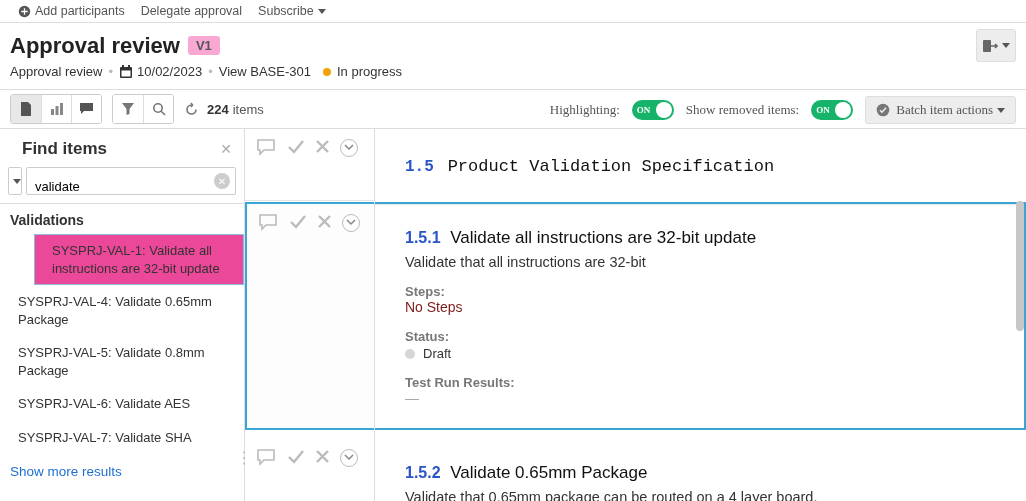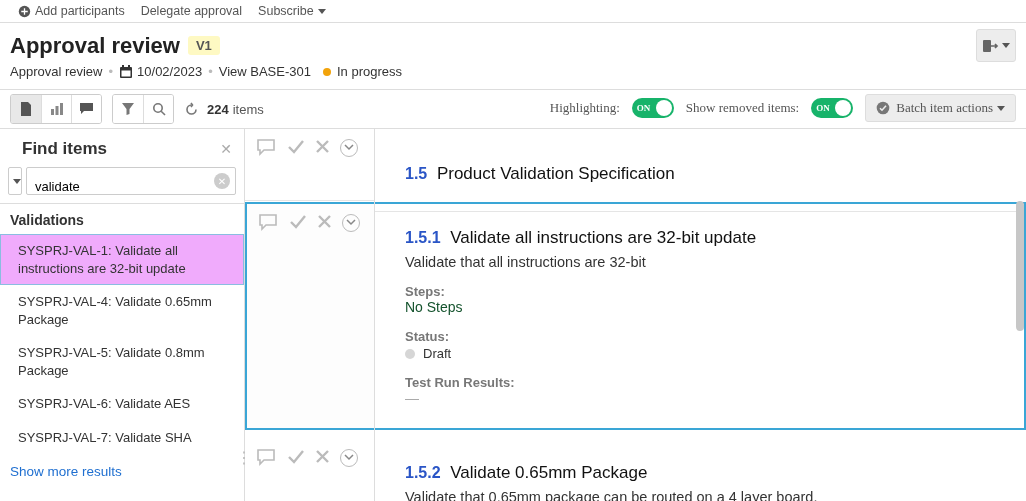--- a/index.html
+++ b/index.html
@@ -7,29 +7,29 @@
   .breadcrumb-bar { display:flex; align-items:center; justify-content:space-between; padding:4px 10px; border-bottom:1px solid #ddd; font-size:12.5px; color:#555;}
   .breadcrumb-left a { color:#555; text-decoration:none; }
   .breadcrumb-left span.sep { padding:0 4px; color:#aaa;}
   .breadcrumb-right { display:flex; align-items:center; }
   .breadcrumb-right .ritem { display:flex; align-items:center; padding:0 8px; color:#555; cursor:pointer; }
   .breadcrumb-right .ritem svg { margin-right:4px; }
   .caret-down { width:0; height:0; border-left:4px solid transparent; border-right:4px solid transparent; border-top:5px solid #555; margin-left:4px;}
   .title-bar { display:flex; align-items:center; justify-content:space-between; padding:6px 10px 2px 10px; }
   .title-left { display:flex; align-items:center; }
   .title-left h1 { font-size:22px; font-weight:600; color:#222; }
-  .ver-chip { background:#fef9c3; color:#555; font-size:13px; font-weight:600; padding:2px 8px; border-radius:3px; margin-left:8px;}
+  .ver-chip { background:#f9a8d4; color:#555; font-size:13px; font-weight:600; padding:2px 8px; border-radius:3px; margin-left:8px;}
   .title-right { display:flex; align-items:center; gap:8px;}
   .btn-primary { background:#2a55c6; color:#fff; border:none; padding:8px 14px; border-radius:3px; font-size:14px; font-weight:600; display:flex; align-items:center; cursor:pointer;}
   .btn-primary svg { margin-right:6px; }
   .btn-square { background:#ededed; border:1px solid #ddd; height:33px; width:40px; border-radius:3px; display:flex; align-items:center; justify-content:center; cursor:pointer;}
   .meta-line { padding:0 10px 10px 10px; font-size:13px; color:#333; display:flex; align-items:center; border-bottom:1px solid #ddd;}
   .meta-line .sep-dot { color:#bbb; padding:0 6px;}
   .status-dot { width:8px; height:8px; border-radius:50%; background:#f2a30b; display:inline-block; margin-right:6px;}
-  .toolbar { display:flex; align-items:flex-start; justify-content:space-between; padding:4px 10px; border-bottom:1px solid #ddd; }
+  .toolbar { display:flex; align-items:flex-end; justify-content:space-between; padding:4px 10px; border-bottom:1px solid #ddd; }
   .toolbar-left { display:flex; align-items:center;}
   .btn-group { display:flex; border:1px solid #ccc; border-radius:3px; overflow:hidden; margin-right:10px;}
   .btn-icon { width:30px; height:28px; display:flex; align-items:center; justify-content:center; cursor:pointer; background:#fff;}
   .btn-icon.active { background:#e8e8e8;}
   .btn-icon + .btn-icon { border-left:1px solid #ddd;}
   .refresh-area { display:flex; align-items:center; color:#555;}
   .refresh-area svg { margin-right:8px; cursor:pointer;}
   .refresh-area b { color:#333; margin-right:4px;}
   .toolbar-right { display:flex; align-items:center; gap:12px; font-size:13px; color:#555;font-family:Liberation Serif, serif;}
   .toggle { width:42px; height:20px; border-radius:10px; background:#17b36a; position:relative; display:inline-flex; align-items:center; cursor:pointer; color:#fff; font-size:9px; font-weight:700;}
@@ -43,41 +43,41 @@
   .find-header { display:flex; justify-content:space-between; align-items:center; padding:10px 12px 8px 12px;margin-left:10px;}
   .find-header h2 { font-size:17px; font-weight:600;}
   .find-header .close { color:#aaa; cursor:pointer; font-size:14px;}
   .search-row { display:flex; padding:0 8px 8px 8px; gap:4px;}
   .dd { width:26px; height:28px; border:1px solid #ccc; border-radius:2px; display:flex; align-items:center; justify-content:center; cursor:pointer; background:#fff;}
   .sinput { flex:1; height:28px; border:1px solid #ccc; border-radius:2px; padding:11px 24px 0 8px; font-size:13px; outline:none;}
   .sinput-wrap { position:relative; flex:1;}
   .clear-x { position:absolute; right:6px; top:6px; width:16px; height:16px; border-radius:50%; background:#ccc; color:#fff; display:flex; align-items:center; justify-content:center; font-size:10px; cursor:pointer;}
   .group-title { font-weight:700; padding:8px 10px 6px 10px; border-top:1px solid #ddd; font-size:14px;}
   .result-item { padding:8px 18px; font-size:13px; line-height:1.35; cursor:pointer;}
-  .result-item.selected { background:#f0abfc; outline:1px solid #8abde0; outline-offset:-1px;}
+  .result-item.selected { background:#ec4899; outline:1px solid #8abde0; outline-offset:-1px;margin-left:34px;}
   .show-more { color:#1f6fd0; padding:10px 10px; cursor:pointer; font-size:13.5px;}
   .gutter { width:130px; border-right:1px solid #ddd; position:relative;}
   .grow { position:absolute; left:0; right:0; display:flex; align-items:flex-start; padding:10px 12px; gap:10px;}
   .grow.g0 { top:0; height:72px; border-bottom:1px solid #e5e5e5;}
   .grow.g1 { top:73px; height:228px; border:2px solid #3aa6d6; border-right:none; background:#fdfdfd;}
   .grow.g2 { top:310px; height:80px;}
   .gicon { color:#aaa; cursor:pointer;}
   .gicon svg { display:block;}
   .chevc { width:18px; height:18px; border:1px solid #bbb; border-radius:50%; display:flex; align-items:center; justify-content:center; cursor:pointer;}
   .content { flex:1; position:relative;}
   .blocksep { position:absolute; left:0; right:0; border-bottom:1px solid #e5e5e5;}
-  .b0 { top:11px; height:72px; padding:24px 30px;}
+  .b0 { top:4px; height:72px; padding:24px 30px;font-family:Liberation Mono, monospace;}
   .b1 { top:73px; height:228px; border:2px solid #3aa6d6; border-left:none; padding:24px 30px 16px 30px;}
   .b2 { top:310px; height:80px; padding:24px 30px;}
   .blk { position:absolute; left:0; right:0;}
   .secno { color:#2a55c6; font-weight:600; font-size:16px; margin-right:6px;}
   .sectitle { font-size:17px; font-weight:500; color:#111;}
   .desc { margin-top:6px; font-size:14.5px;}
   .sub { margin-top:14px; font-size:13px; color:#777; font-weight:700;}
-  .subv { font-size:14px; color:#14532d;}
+  .subv { font-size:14px; color:#7f1d1d;}
   .chip-draft { display:flex; align-items:center; gap:8px; margin-top:2px;}
   .chip-draft .d { width:10px;height:10px;border-radius:50%;background:#d6d6d6;}
   .vmore { position:absolute; left:236px; top: calc(100% - 58px); color:#bbb; font-size:16px; letter-spacing:1px; cursor:pointer; user-select:none;}
   .scrollthumb { position:absolute; right:2px; top:72px; width:8px; height:130px; background:#c7c7c7; border-radius:4px;}
 </style>
 </head>
 <body>
 
 <div class="breadcrumb-bar">
   <div class="breadcrumb-right">

